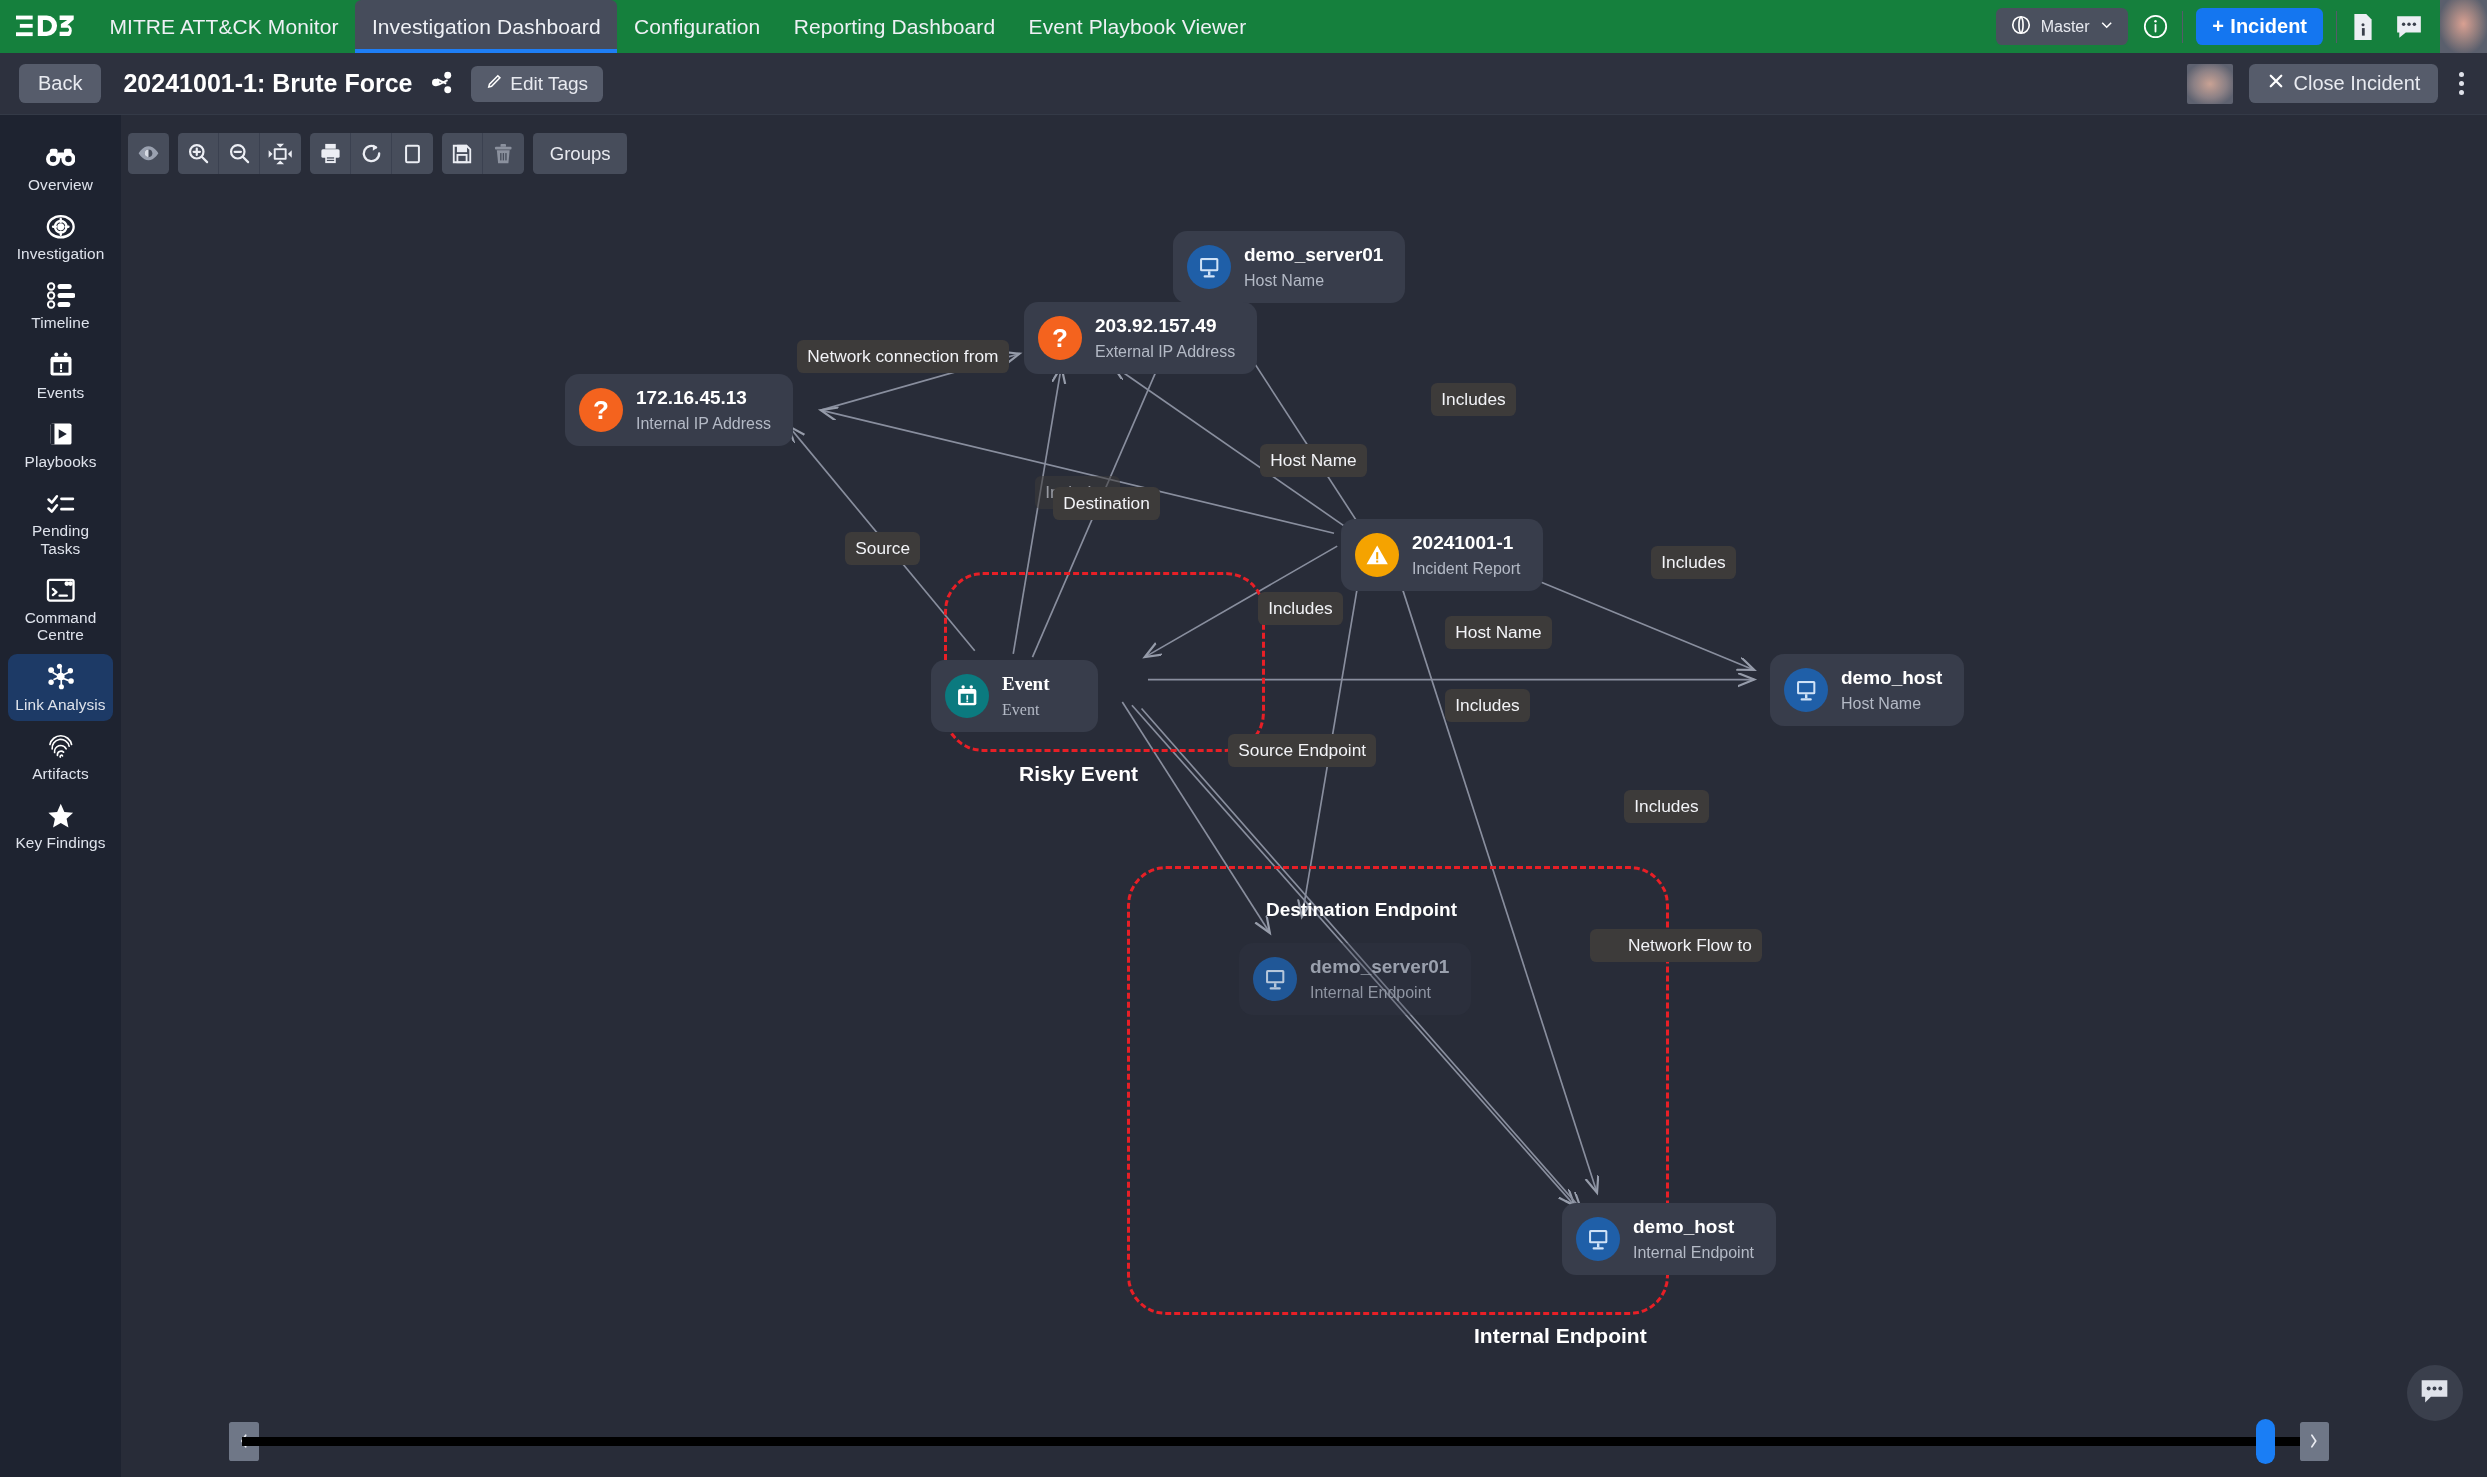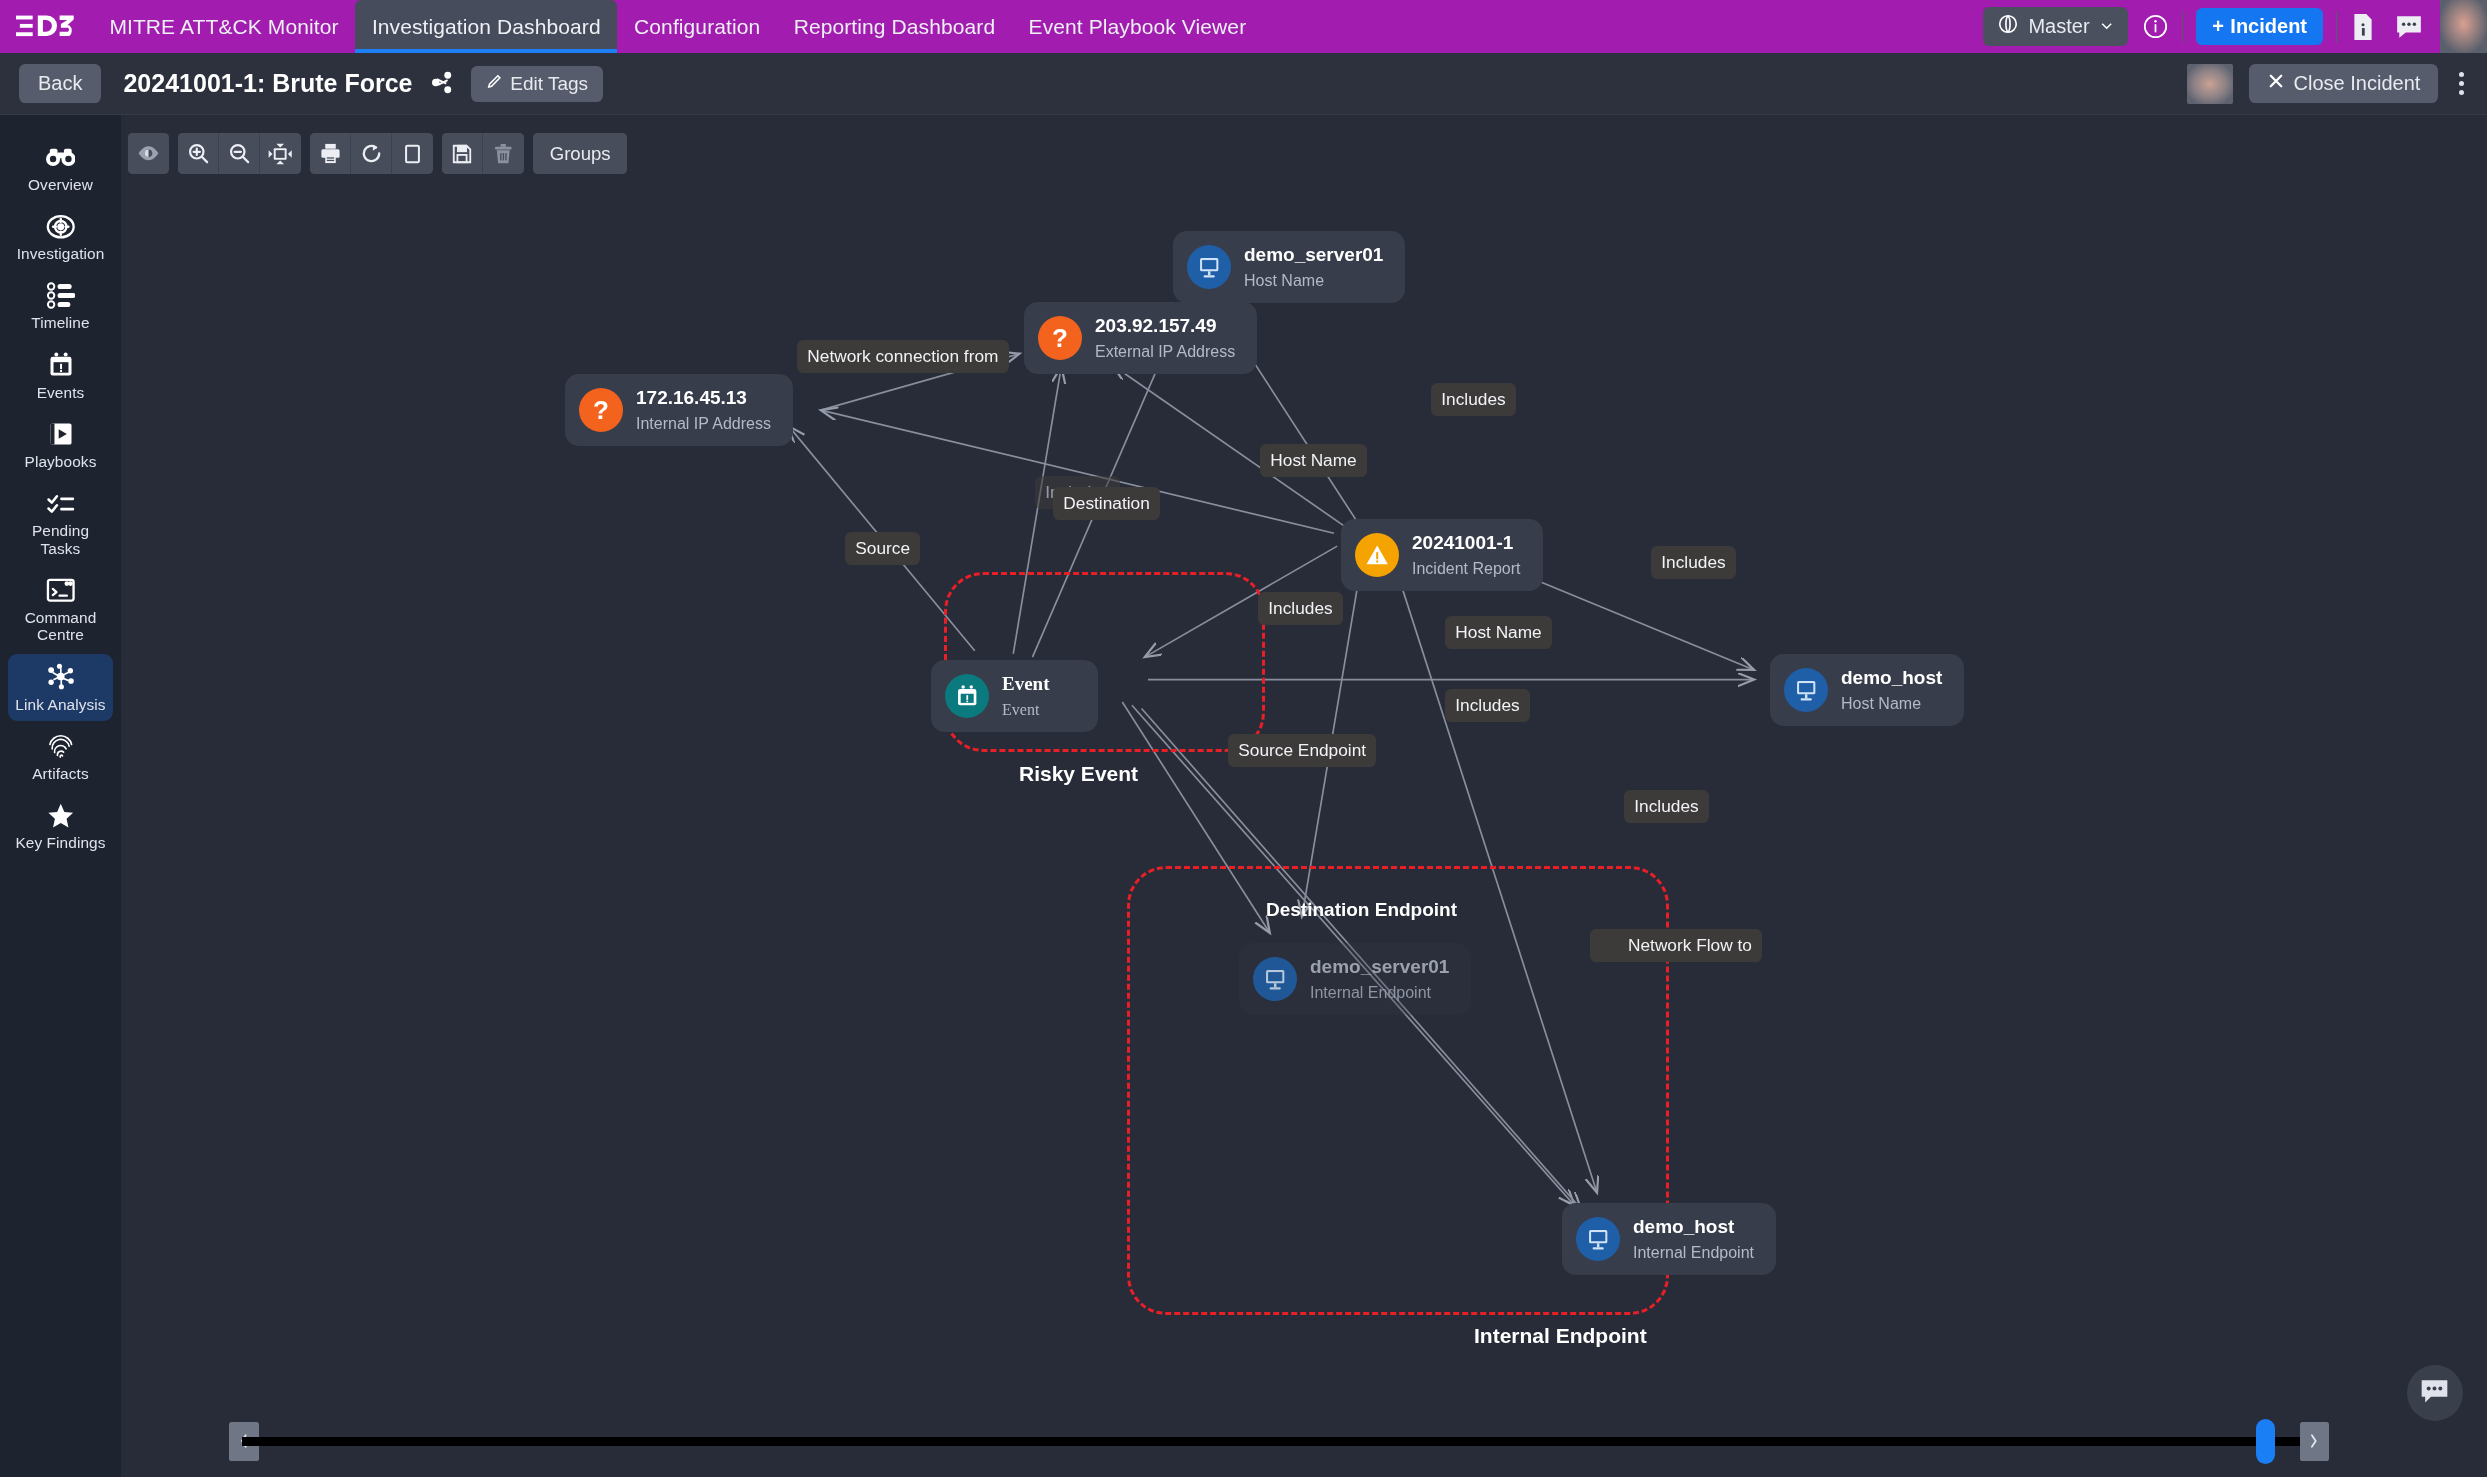--- a/index.html
+++ b/index.html
@@ -8,21 +8,21 @@
     background: #282c38;
     font-family: "Liberation Sans", sans-serif;
     overflow: hidden;
     color: #e8eaf0;
   }
   #app { position: relative; width: 2487px; height: 1477px; }
 
   
   .topnav {
     position: absolute; left: 0; top: 0; width: 2487px; height: 53px;
-    background: #a21caf; display: flex; align-items: center;
+    background: #15803d; display: flex; align-items: center;
   }
   .logo {
     margin-left: 14px; width: 62px; height: 29.5px;
     display: flex; align-items: center; justify-content: center;
   }
   .navtabs { display: flex; align-items: stretch; height: 53px; margin-left: 16.7px; }
   .navtab {
     position: relative; display: flex; align-items: center; padding: 0 16.7px;
     font-size: 21px; color: #eef0f5; letter-spacing: 0.1px; cursor: pointer;
     white-space: nowrap;
@@ -31,21 +31,21 @@
   .navtab.active::after {
     content: ""; position: absolute; left: 0; right: 0; bottom: 0;
     height: 4.5px; background: #1e7ef5;
   }
   .topright {
     margin-left: auto; display: flex; align-items: center; height: 53px;
   }
   .master-pill {
     display: flex; align-items: center; gap: 9px;
     background: #4a505e; border-radius: 6.4px; padding: 5.8px 14px;
-    font-size: 20px; cursor: pointer;
+    font-size: 16px; cursor: pointer;
   }
   .icon-btn {
     display: flex; align-items: center; justify-content: center;
     cursor: pointer;
   }
   .nav-sep { width: 1.3px; height: 32px; background: #555b69; margin: 0 13px; }
   .incident-btn {
     background: #1476f0; color: #fff; border-radius: 6.4px;
     font-size: 20px; padding: 7px 16px; display: flex; align-items: center;
     gap: 6.4px; cursor: pointer; font-weight: 600; white-space: nowrap;

